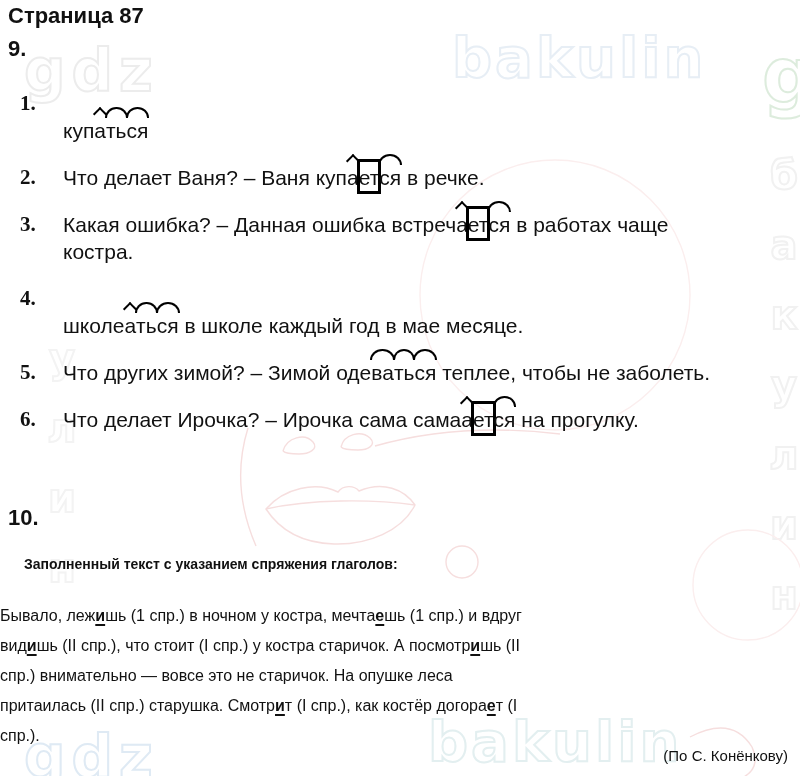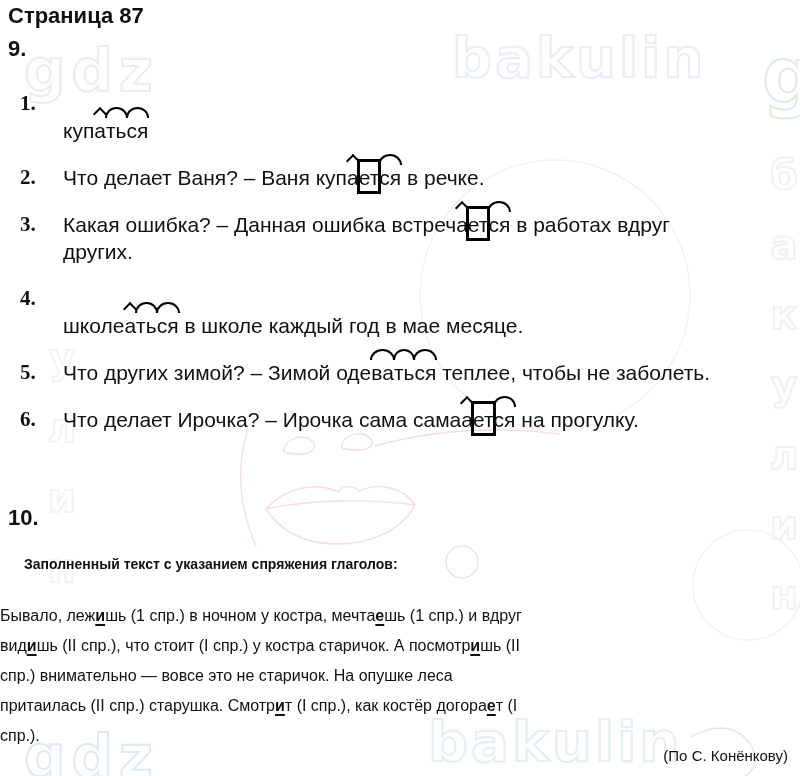--- a/index.html
+++ b/index.html
@@ -99,21 +99,21 @@
         <div class="q-item">
           <div class="qnum">1.</div>
           <div class="qbody"><br><span>куп</span><span class="mk mk-caret">а</span><span class="mk mk-arc">ть</span><span class="mk mk-arc">ся</span></div>
         </div>
         <div class="q-item">
           <div class="qnum">2.</div>
           <div class="qbody"><span>Что делает Ваня? – Ваня куп</span><span class="mk mk-caret">а</span><span class="mk mk-box">ет</span><span class="mk mk-arc">ся</span><span> в речке.</span></div>
         </div>
         <div class="q-item">
           <div class="qnum">3.</div>
-          <div class="qbody"><span>Какая ошибка? – Данная ошибка встреч</span><span class="mk mk-caret">а</span><span class="mk mk-box">ет</span><span class="mk mk-arc">ся</span><span> в работах вдруг</span><br><span>других.</span></div>
+          <div class="qbody"><span>Какая ошибка? – Данная ошибка встреч</span><span class="mk mk-caret">а</span><span class="mk mk-box">ет</span><span class="mk mk-arc">ся</span><span> в работах чаще</span><br><span>костра.</span></div>
         </div>
         <div class="q-item">
           <div class="qnum">4.</div>
           <div class="qbody"><br><span>школе</span><span class="mk mk-caret">а</span><span class="mk mk-arc">ть</span><span class="mk mk-arc">ся</span><span> в школе каждый год в мае месяце.</span></div>
         </div>
         <div class="q-item">
           <div class="qnum">5.</div>
           <div class="qbody"><span>Что других зимой? – Зимой оде</span><span class="mk mk-arc">ва</span><span class="mk mk-arc">ть</span><span class="mk mk-arc">ся</span><span> теплее, чтобы не заболеть.</span></div>
         </div>
         <div class="q-item">

